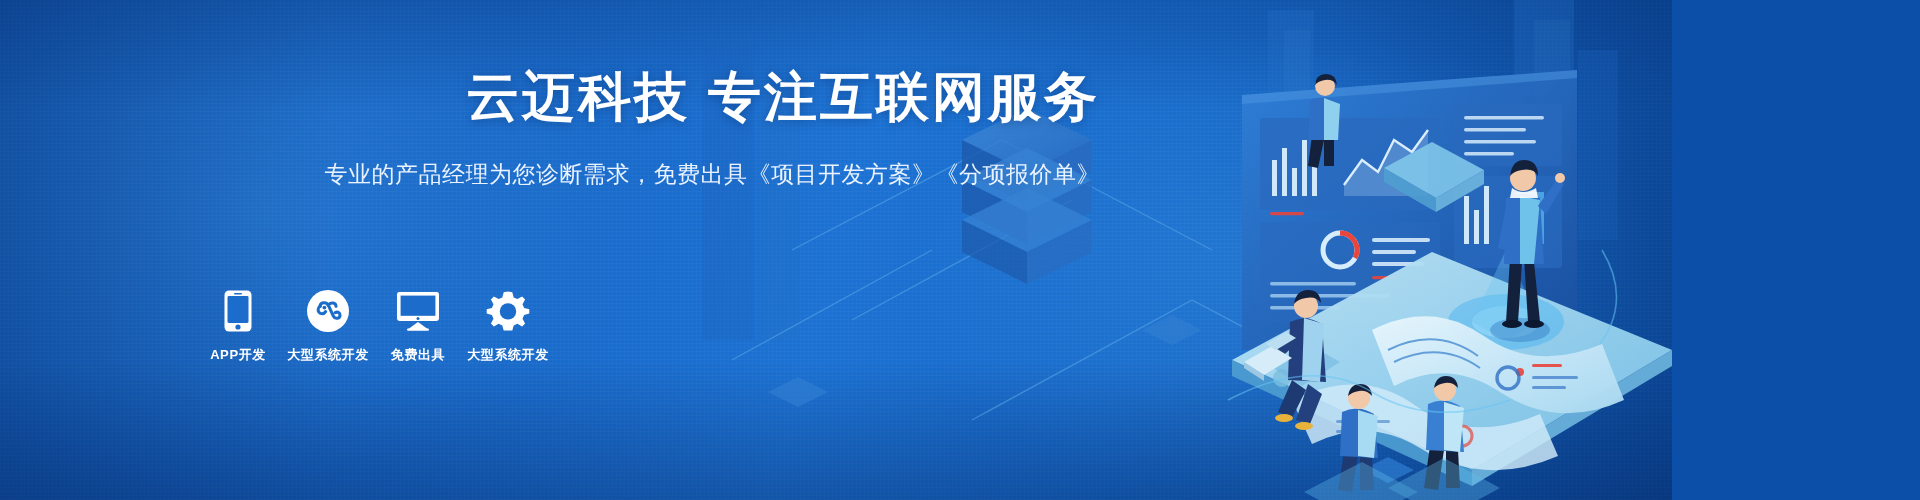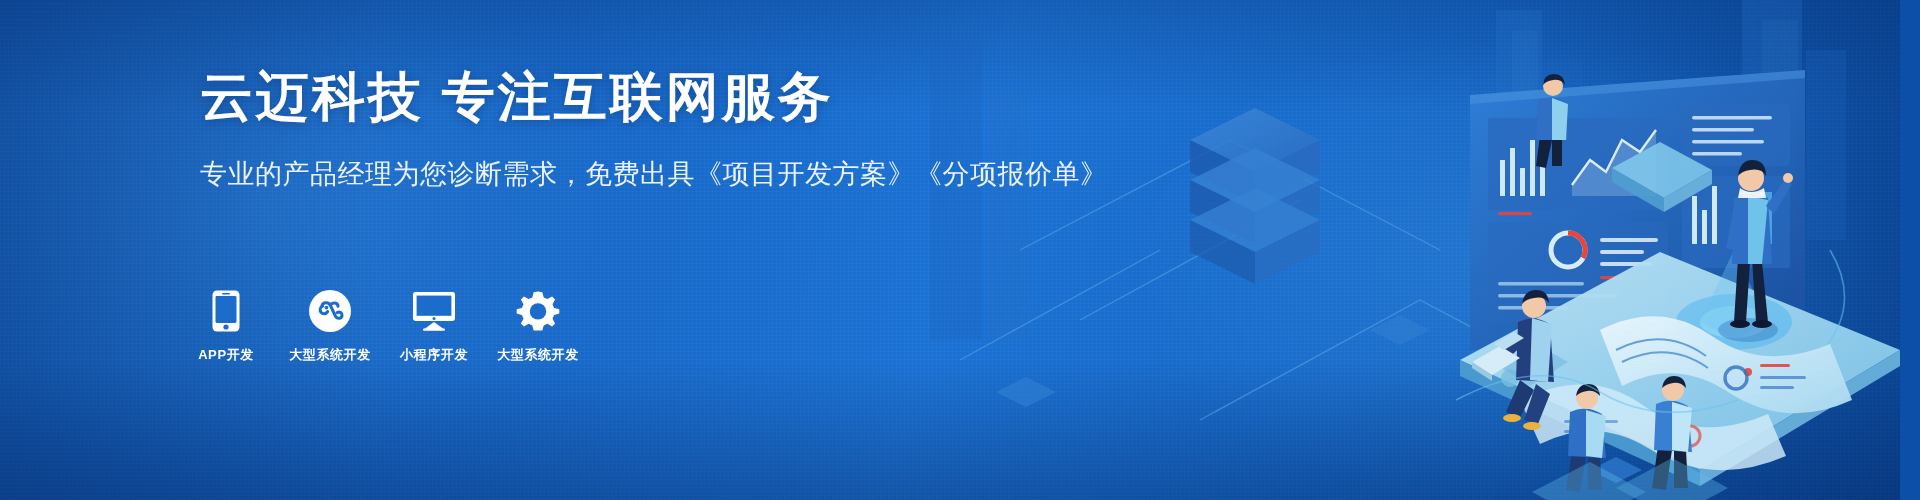--- a/index.html
+++ b/index.html
@@ -5,24 +5,25 @@
   html, body {
     margin: 0;
     padding: 0;
     background: #0b4fa8;
   }
   body {
     font-family: "Liberation Sans", "DejaVu Sans", sans-serif;
   }
   .banner {
     position: relative;
-    width: 1900px;
+    width: 1672px;
     height: 500px;
     overflow: hidden;
     background: linear-gradient(105deg, #0f54ad 0%, #1362c2 28%, #1b72d4 50%, #1568c8 68%, #0e57b2 88%, #0b4ea4 100%);
+    text-align: right;
   }
   
   .glow-left {
     position: absolute;
     left: -180px; top: -160px;
     width: 1100px; height: 820px;
     background: radial-gradient(ellipse at 40% 45%, rgba(60,150,235,0.38) 0%, rgba(36,118,214,0.18) 42%, rgba(13,80,170,0) 72%);
     pointer-events: none;
   }
   .glow-right {
@@ -61,34 +62,34 @@
     font-size: 53px;
     font-weight: bold;
     letter-spacing: 3px;
     line-height: 1.18;
     margin: 0 0 26px 0;
     text-shadow: 0 2px 10px rgba(3,35,90,0.35);
     white-space: nowrap;
   }
   .subline {
     color: #eaf3ff;
-    font-size: 27px;
+    font-size: 23px;
     line-height: 39px;
     letter-spacing: 0.5px;
     white-space: nowrap;
   }
 
   
   .services {
     position: absolute;
-    left: 188px;
+    left: 200px;
     top: 288px;
     display: flex;
     align-items: flex-start;
-    gap: 28px;
+    gap: 14px;
     z-index: 6;
   }
   .service {
     width: 76px;
     display: flex;
     flex-direction: column;
     align-items: center;
     cursor: pointer;
   }
   .service-icon {
@@ -419,21 +420,21 @@
     <div class="service">
       <span class="service-icon">
         <svg width="46" height="44" viewBox="0 0 46 44">
           <rect x="2" y="3" width="42" height="29" rx="2.4" fill="#ffffff"></rect>
           <rect x="5.6" y="6.6" width="34.8" height="20.2" fill="#1b6ccb"></rect>
           <circle cx="23" cy="29.4" r="1.5" fill="#1b6ccb"></circle>
           <path d="M12 41 L23 33 L34 41 Z" fill="#ffffff"></path>
           <rect x="12" y="39.4" width="22" height="2.4" rx="1.2" fill="#ffffff"></rect>
         </svg>
       </span>
-      <span class="service-label">小程序开发</span>
+      <span class="service-label">免费出具</span>
     </div>
 
     <div class="service">
       <span class="service-icon">
         <svg width="44" height="44" viewBox="0 0 44 44">
           <path d="M22 2.6 L26.3 3.3 L27.7 8.5 L31.4 10.1 L36.1 7.5 L39.1 10.5 L36.5 15.2 L38.1 18.9 L43.3 20.3 L43.3 24.6 L38.1 26 L36.5 29.7 L39.1 34.4 L36.1 37.4 L31.4 34.8 L27.7 36.4 L26.3 41.6 L22 41.6 L17.7 41.6 L16.3 36.4 L12.6 34.8 L7.9 37.4 L4.9 34.4 L7.5 29.7 L5.9 26 L0.7 24.6 L0.7 20.3 L5.9 18.9 L7.5 15.2 L4.9 10.5 L7.9 7.5 L12.6 10.1 L16.3 8.5 L17.7 3.3 Z" fill="#ffffff"></path>
           <circle cx="22" cy="22.4" r="8.2" fill="#1b6ccb"></circle>
         </svg>
       </span>
       <span class="service-label">大型系统开发</span>

